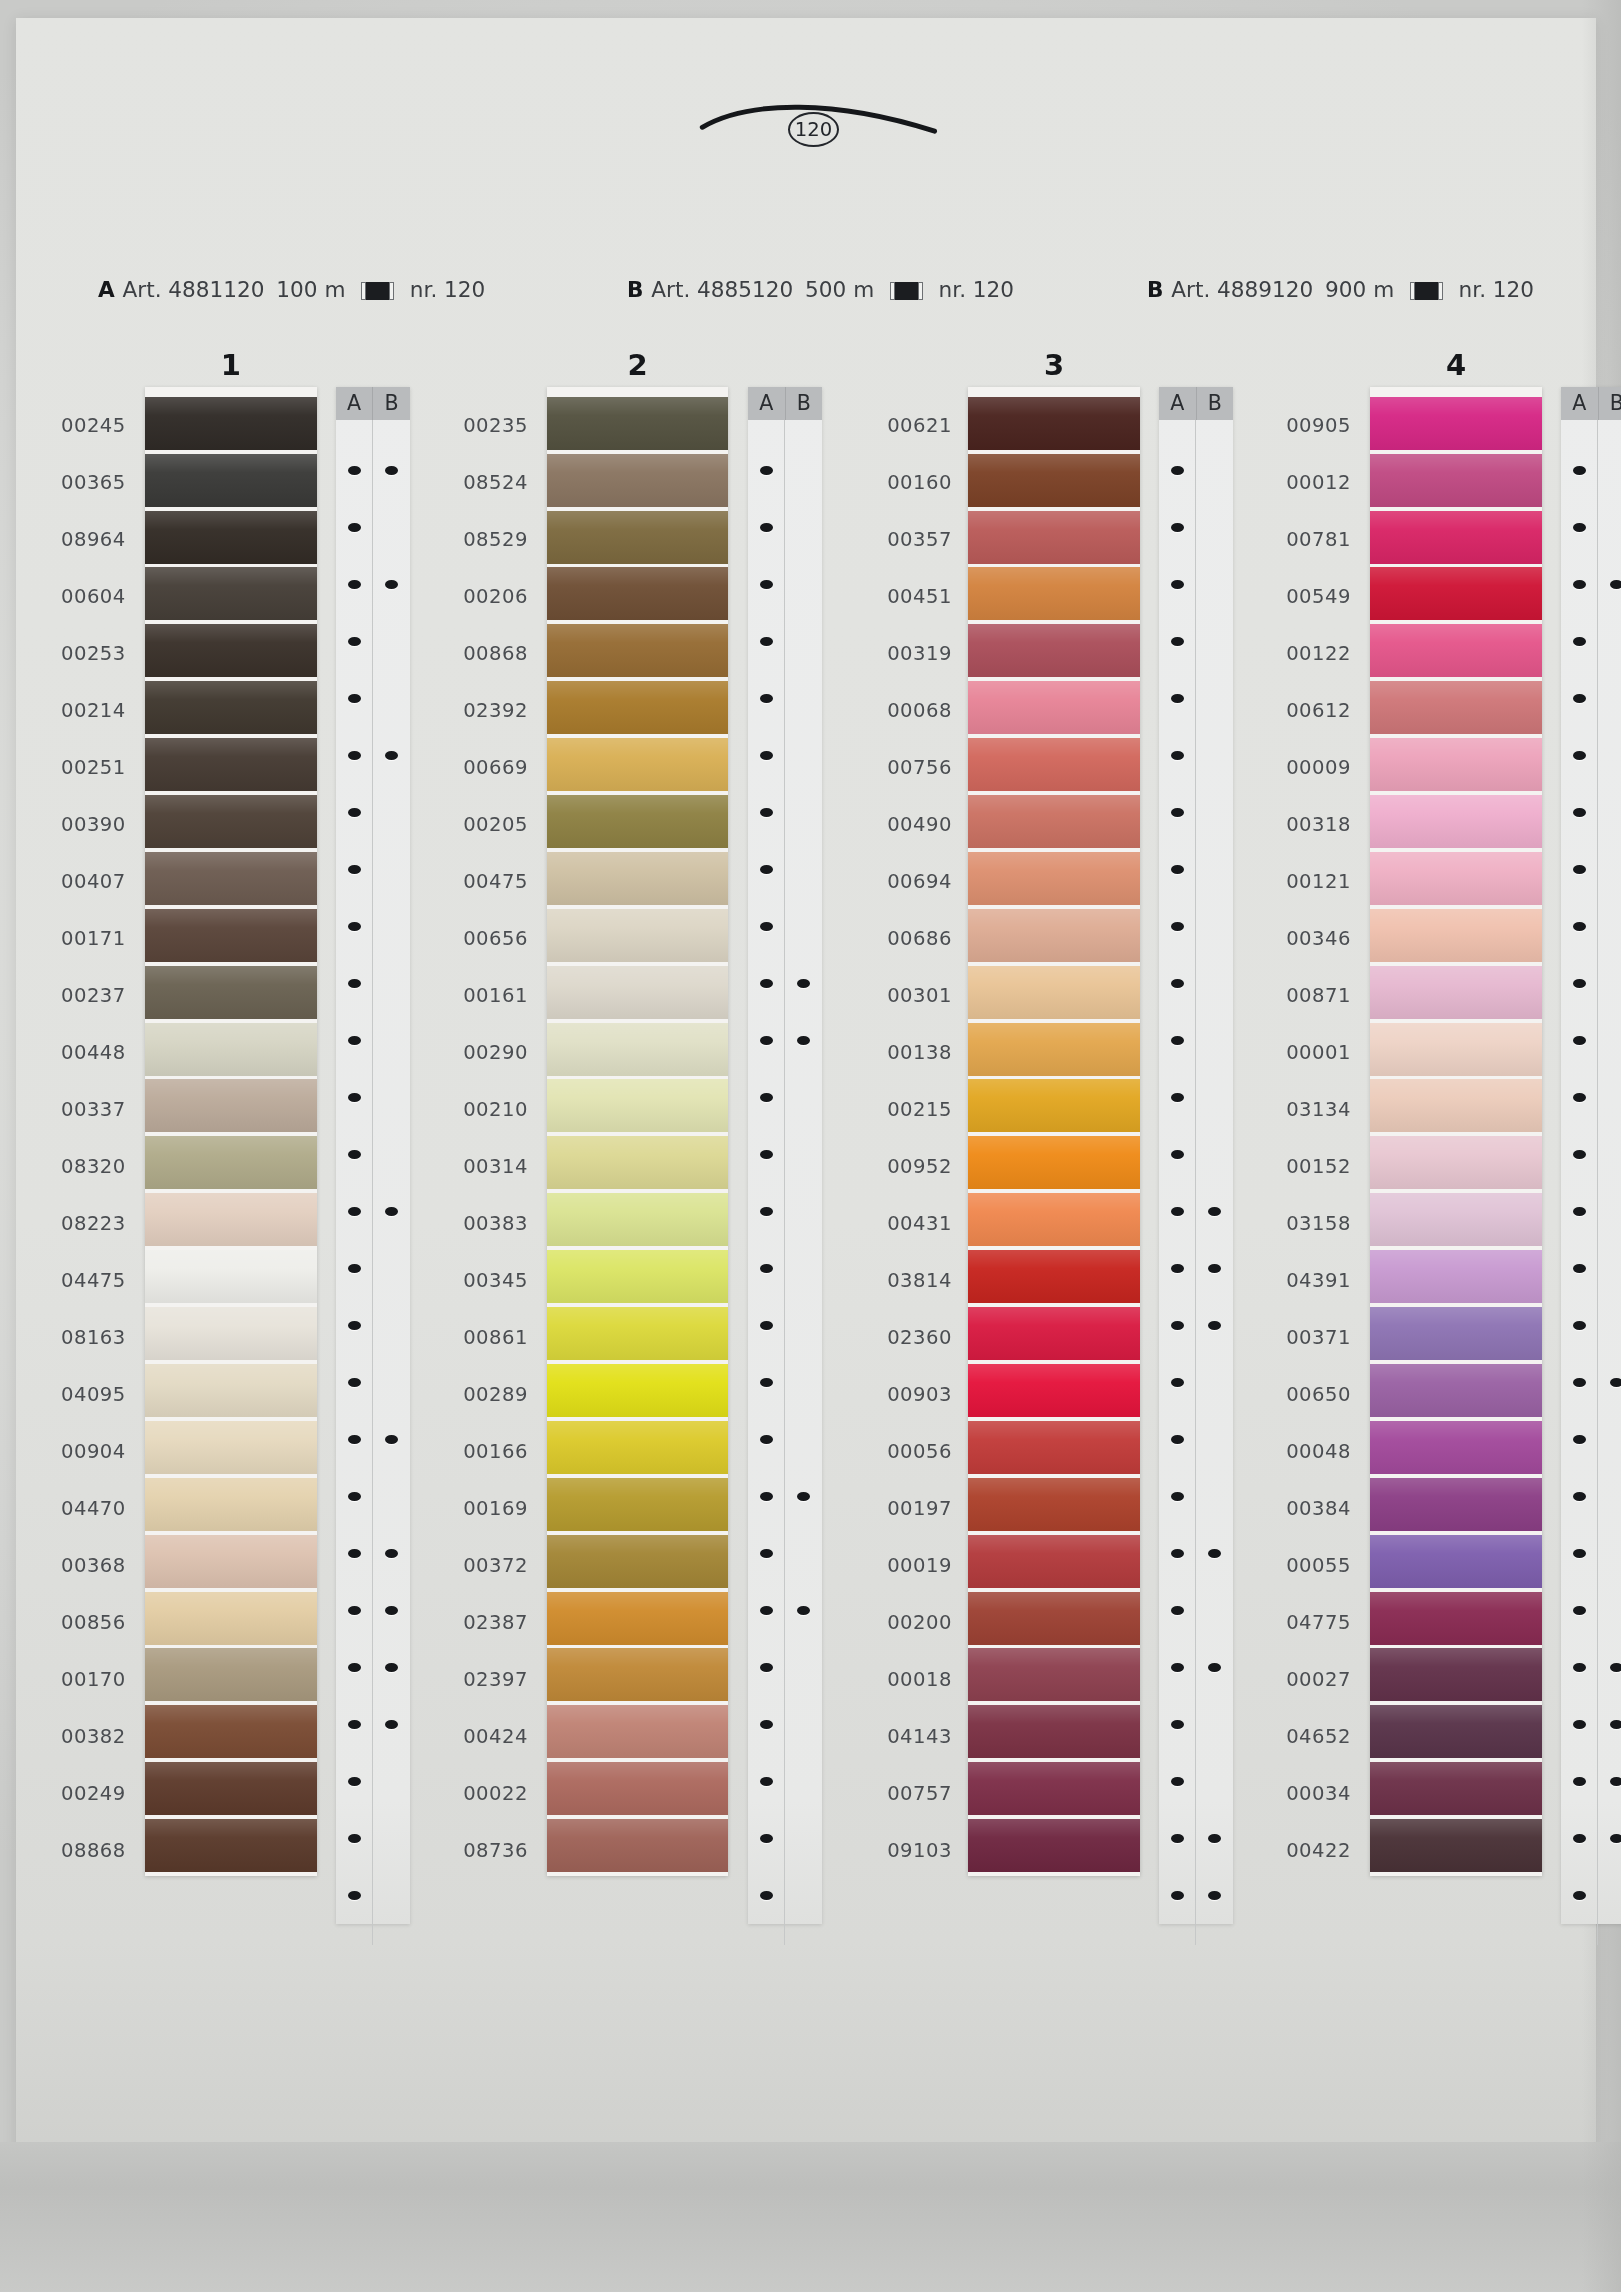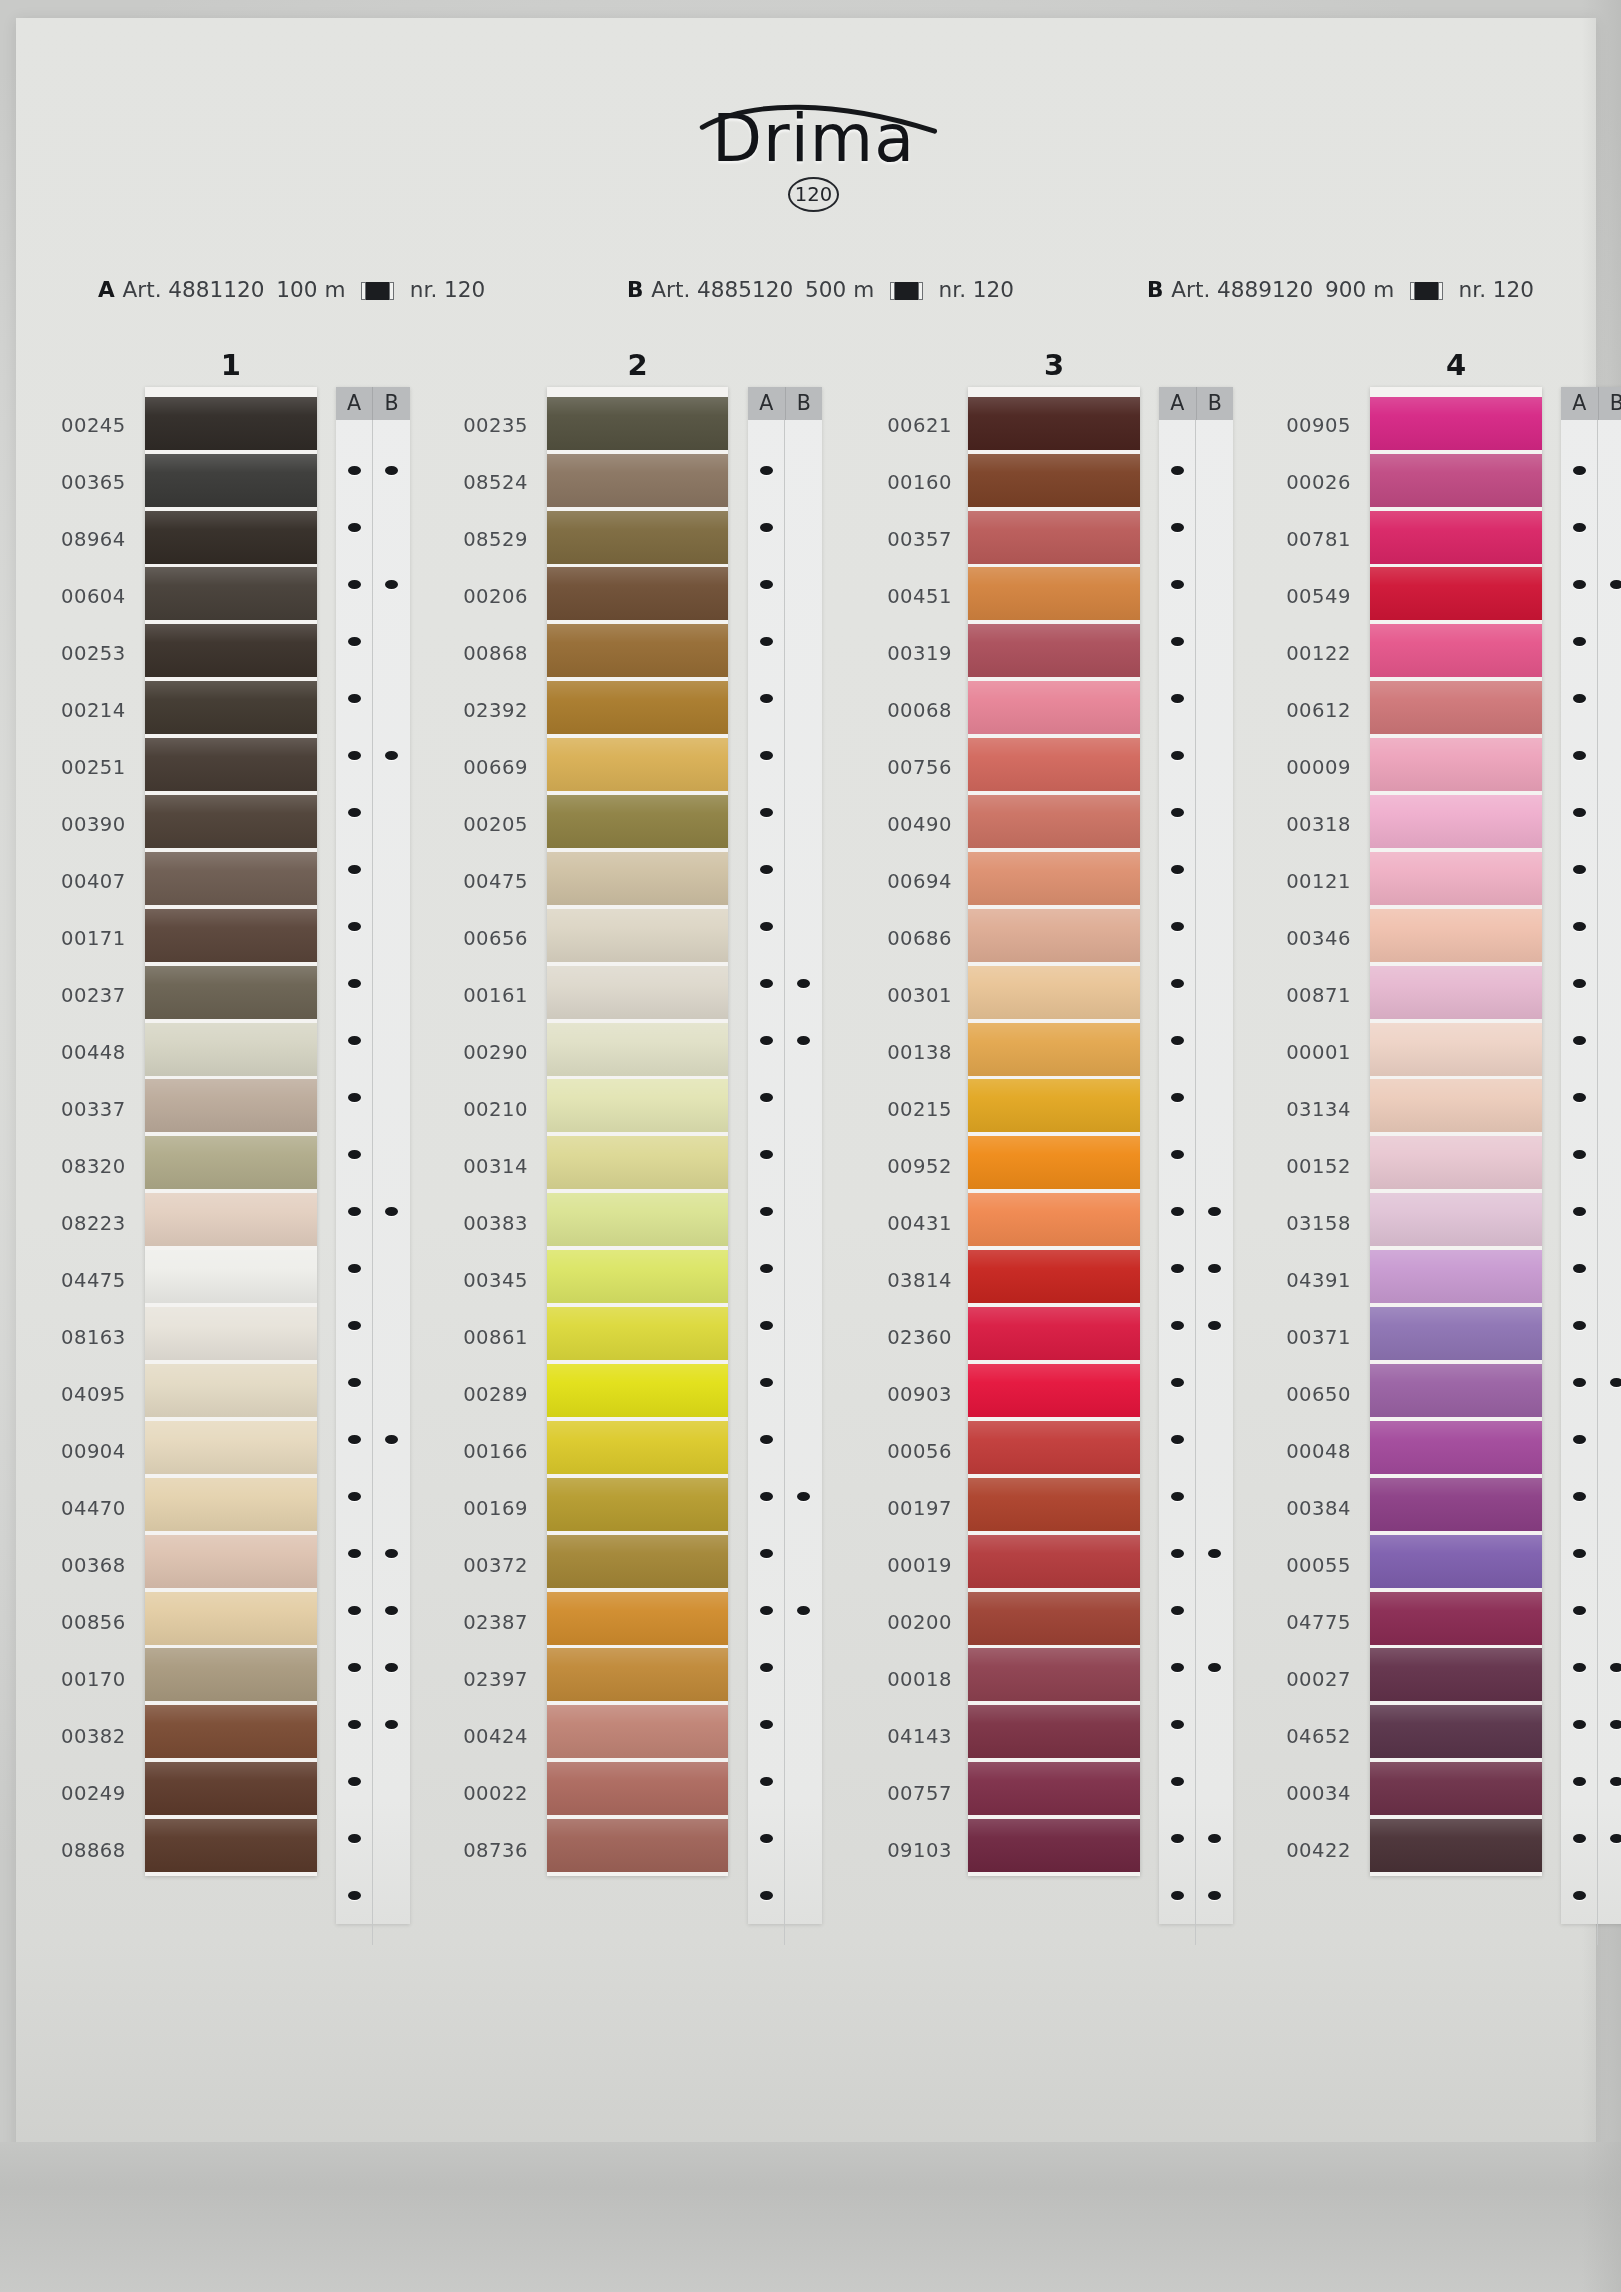--- a/index.html
+++ b/index.html
@@ -114,21 +114,20 @@
 
 <div class="paper"></div>
 <div class="sheet"></div>
 <div class="edge-bottom"></div>
 <div class="edge-right"></div>
 
 <div class="logo-wrap">
   <svg class="logo-swoosh" viewBox="0 0 256 42">
     <path d="M12 30 C 60 2, 150 2, 250 34" stroke="#15171a" stroke-width="5" fill="none" stroke-linecap="round"></path>
   </svg>
-  <div class="logo-text">Drima</div>
   <div class="logo-120">120</div>
 </div>
 
 <div class="legend" id="legend-0" style="left:98px">
   <b>A</b><span>Art. 4881120</span><span class="sp"></span><span>100 m</span>
   <span class="spool"><span class="core"></span><span class="fl l"></span><span class="fl r"></span></span>
   <span>nr. 120</span>
 </div>
 <div class="legend" id="legend-1" style="left:627px">
   <b>B</b><span>Art. 4885120</span><span class="sp"></span><span>500 m</span>
@@ -848,21 +847,21 @@
               <span class="dot"></span>
             </div>
           </div>
         </div>
       </div>
     </div>
     <div class="group" style="left: 1235px; width: 420px;">
       <div class="grp-num" style="left: 135px; width: 172px;">4</div>
       <div class="codes" style="left: 0px;">
         <div class="code">00905</div>
-        <div class="code">00026</div>
+        <div class="code">00012</div>
         <div class="code">00781</div>
         <div class="code">00549</div>
         <div class="code">00122</div>
         <div class="code">00612</div>
         <div class="code">00009</div>
         <div class="code">00318</div>
         <div class="code">00121</div>
         <div class="code">00346</div>
         <div class="code">00871</div>
         <div class="code">00001</div>

